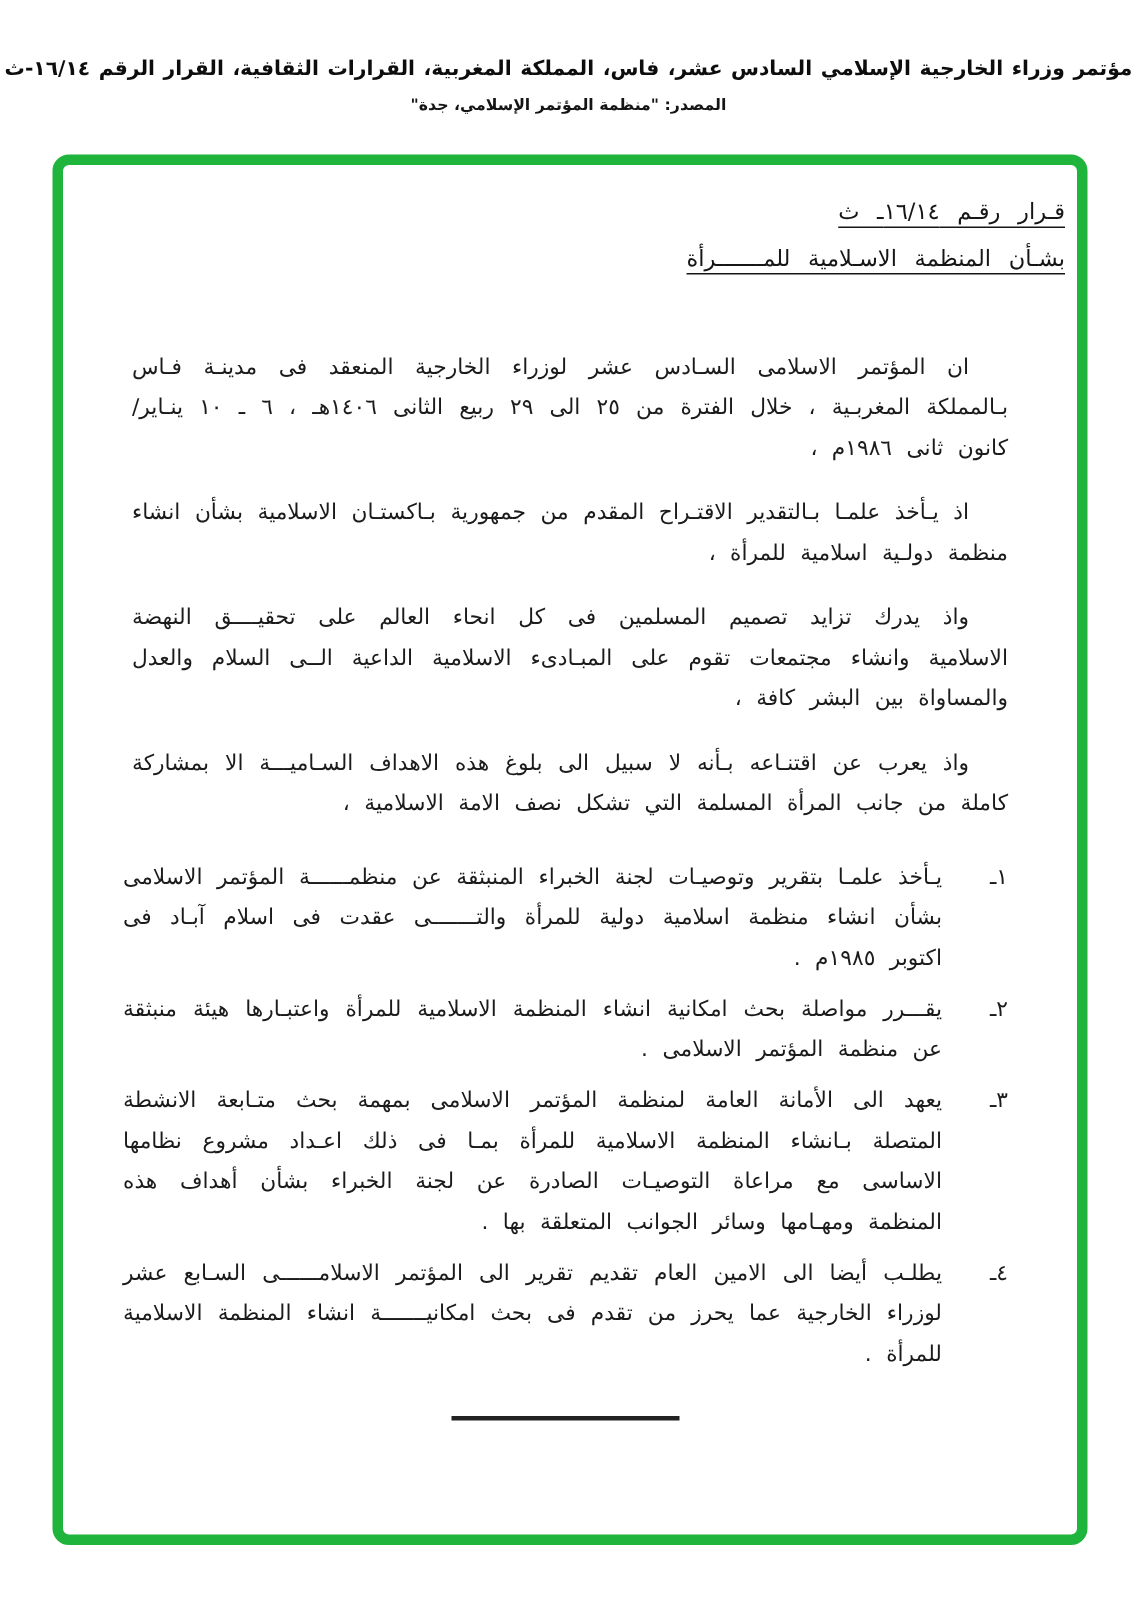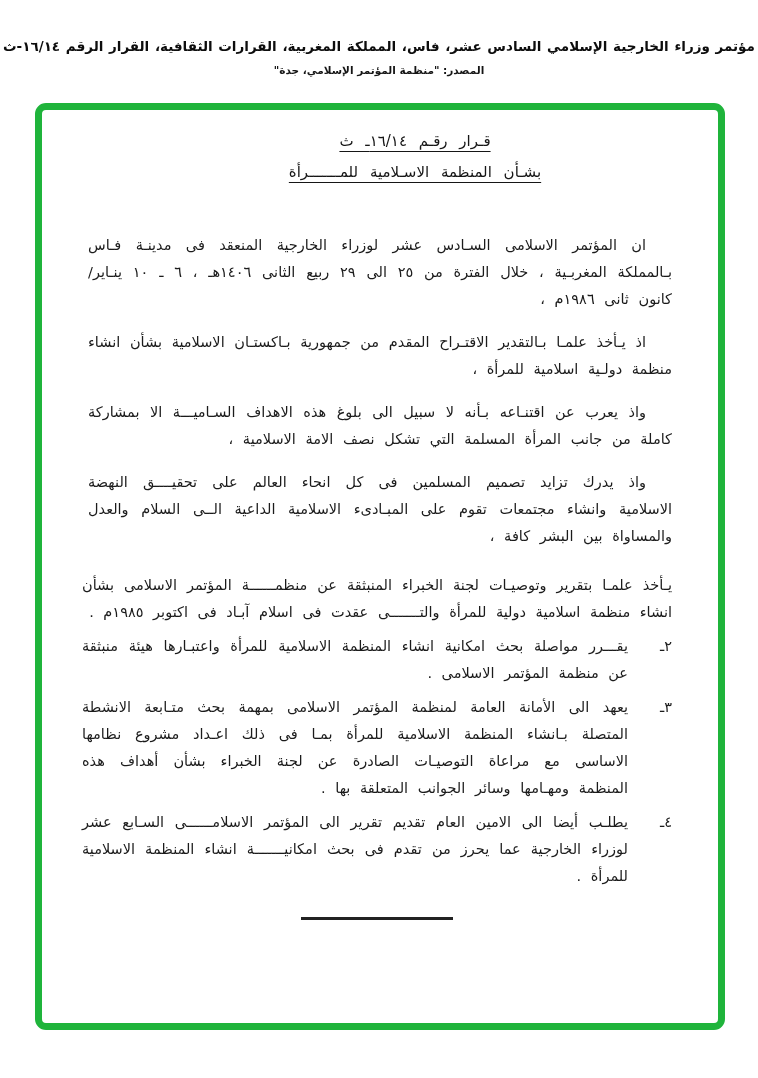--- a/index.html
+++ b/index.html
@@ -16,21 +16,21 @@
   .header-source {
     font-size:10.5px; font-weight:bold; color:#151515; margin-top:10px;
   }
   .frame {
     position:absolute; left:35px; top:103px;
     width:690px; height:927px; box-sizing:border-box;
     border:7px solid #1fb43b; border-radius:11px;
     padding:16px 46px 0 40px;
     direction:rtl; color:#1c1c1c;
   }
-  .doc-title { text-align:center; transform:translateX(38px); margin-bottom:44px; }
+  .doc-title { text-align:right; transform:translateX(38px); margin-bottom:44px; }
   .doc-title .t {
     display:block; font-size:15px; line-height:31px;
     text-decoration:underline; text-underline-offset:5px;
     word-spacing:7px; color:#161616;
   }
   .para {
     margin:0 0 16px 6px; font-size:14.5px; line-height:27px;
     text-align:justify; word-spacing:5px; text-indent:26px;
     color:#1b1b1b;
   }
@@ -54,26 +54,27 @@
   <div class="frame" style="border-color: rgb(31, 180, 59);">
 
     <div class="doc-title">
       <span class="t">قـرار رقـم ١٦/١٤ـ ث</span>
       <span class="t">بشـأن المنظمة الاسـلامية للمـــــــرأة</span>
     </div>
 
     <div id="paragraphs">
         <p class="para">ان المؤتمر الاسلامى السـادس عشر لوزراء الخارجية المنعقد فى مدينـة فـاس بـالمملكة المغربـية ، خلال الفترة من ٢٥ الى ٢٩ ربيع الثانى ١٤٠٦هـ ، ٦ ـ ١٠ ينـاير/ كانون ثانى ١٩٨٦م ،</p>
         <p class="para"><span class="lead">اذ يـأخذ علمـا</span> بـالتقدير الاقتـراح المقدم من جمهورية بـاكستـان الاسلامية بشأن انشاء منظمة دولـية اسلامية للمرأة ،</p>
+        <p class="para"><span class="lead">واذ يدرك</span> تزايد تصميم المسلمين فى كل انحاء العالم على تحقيــــق النهضة الاسلامية وانشاء مجتمعات تقوم على المبـادىء الاسلامية الداعية الــى السلام والعدل والمساواة بين البشر كافة ،</p>
         <p class="para"><span class="lead">واذ يعرب عن</span> اقتنـاعه بـأنه لا سبيل الى بلوغ هذه الاهداف السـاميـــة الا بمشاركة كاملة من جانب المرأة المسلمة التي تشكل نصف الامة الاسلامية ،</p>
-        <p class="para"><span class="lead">واذ يدرك</span> تزايد تصميم المسلمين فى كل انحاء العالم على تحقيــــق النهضة الاسلامية وانشاء مجتمعات تقوم على المبـادىء الاسلامية الداعية الــى السلام والعدل والمساواة بين البشر كافة ،</p>
       </div>
 
     <div class="items" id="items">
         <div class="item">
+          <span class="num">١ـ</span>
           <div class="body"><span class="lead">يـأخذ علمـا</span> بتقرير وتوصيـات لجنة الخبراء المنبثقة عن منظمــــــة المؤتمر الاسلامى بشأن انشاء منظمة اسلامية دولية للمرأة والتـــــــى عقدت فى اسلام آبـاد فى اكتوبر ١٩٨٥م .</div>
         </div>
         <div class="item">
           <span class="num">٢ـ</span>
           <div class="body"><span class="lead">يقـــرر</span> مواصلة بحث امكانية انشاء المنظمة الاسلامية للمرأة واعتبـارها هيئة منبثقة عن منظمة المؤتمر الاسلامى .</div>
         </div>
         <div class="item">
           <span class="num">٣ـ</span>
           <div class="body"><span class="lead">يعهد الى</span> الأمانة العامة لمنظمة المؤتمر الاسلامى بمهمة بحث متـابعة الانشطة المتصلة بـانشاء المنظمة الاسلامية للمرأة بمـا فى ذلك اعـداد مشروع نظامها الاساسى مع مراعاة التوصيـات الصادرة عن لجنة الخبراء بشأن أهداف هذه المنظمة ومهـامها وسائر الجوانب المتعلقة بها .</div>
         </div>

